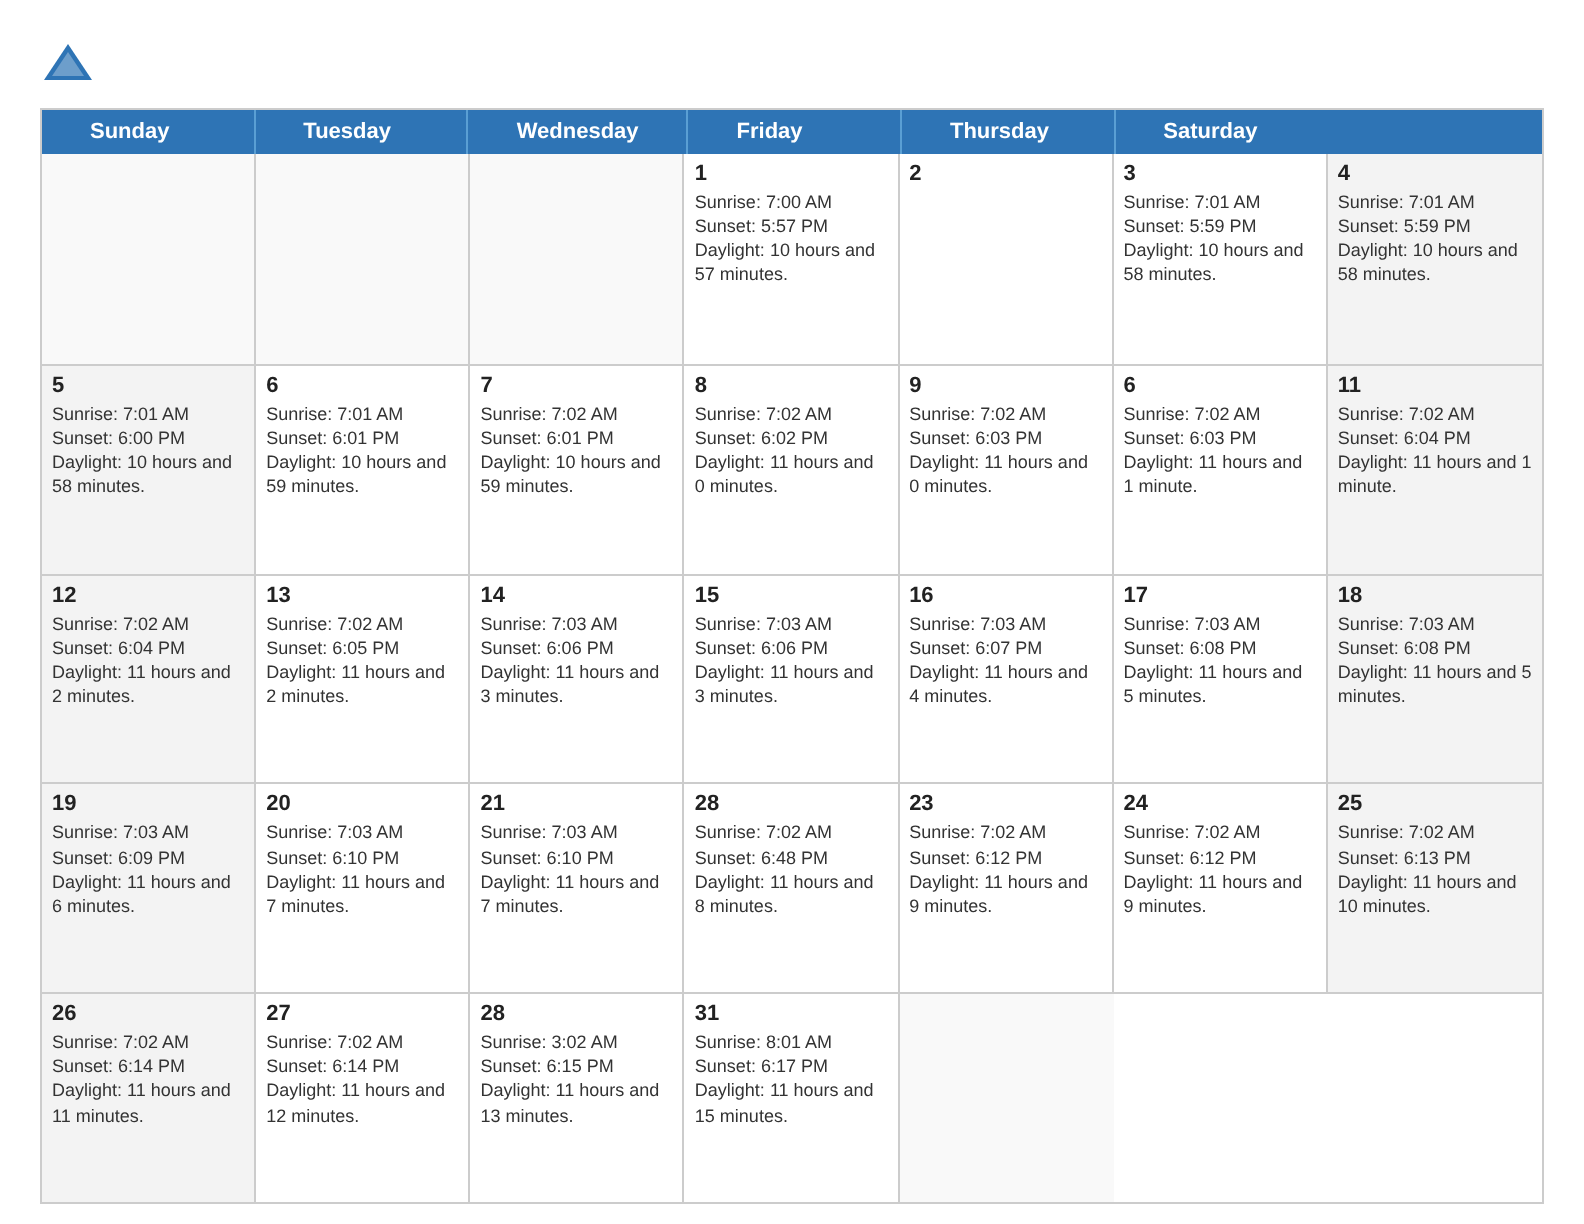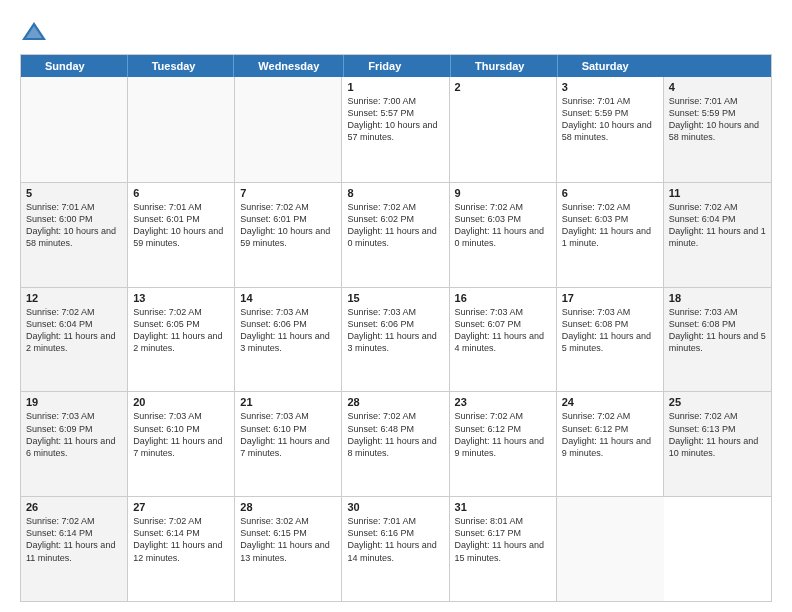--- a/index.html
+++ b/index.html
@@ -342,27 +342,20 @@
 and 12 minutes.</div>
           </div>
           <div class="cal-cell">
             <div class="day-num">28</div>
             <div class="day-info">Sunrise: 3:02 AM
 Sunset: 6:15 PM
 Daylight: 11 hours
 and 13 minutes.</div>
           </div>
           <div class="cal-cell">
-            <div class="day-num">30</div>
-            <div class="day-info">Sunrise: 7:01 AM
-Sunset: 6:16 PM
-Daylight: 11 hours
-and 14 minutes.</div>
-          </div>
-          <div class="cal-cell">
             <div class="day-num">31</div>
             <div class="day-info">Sunrise: 8:01 AM
 Sunset: 6:17 PM
 Daylight: 11 hours
 and 15 minutes.</div>
           </div>
           <div class="cal-cell empty"></div>
         </div>
       </div>
   </div>

